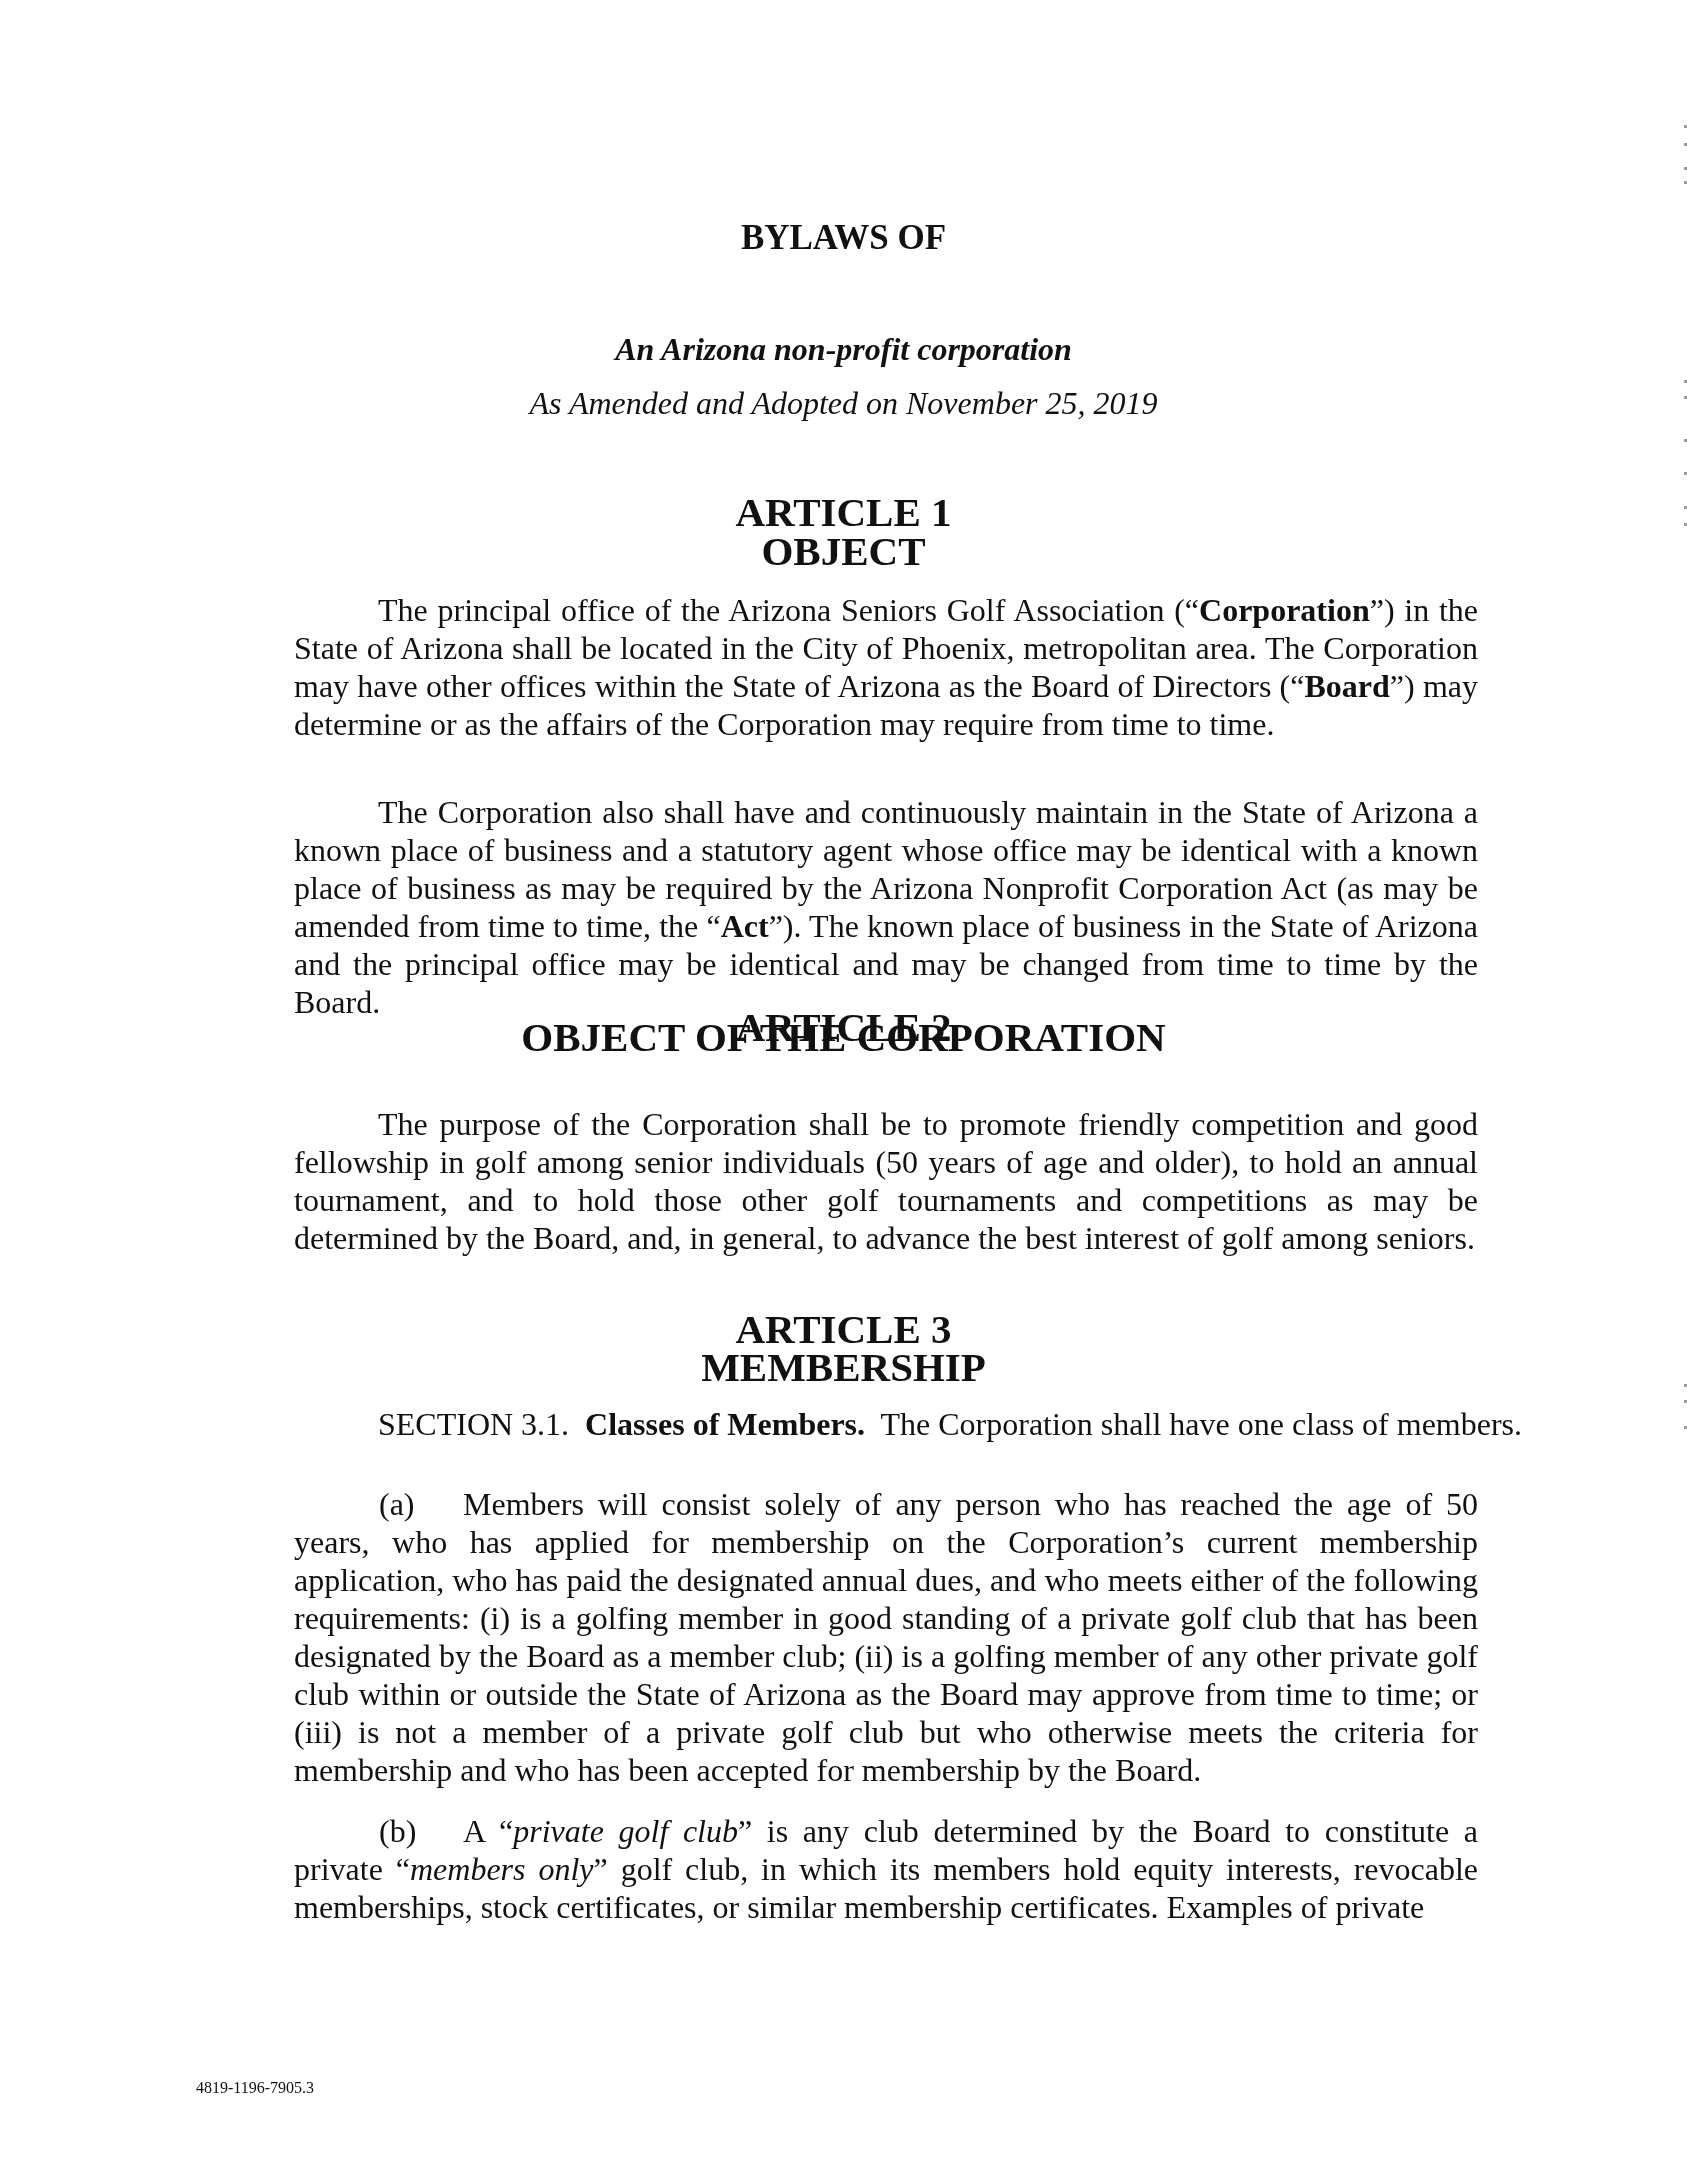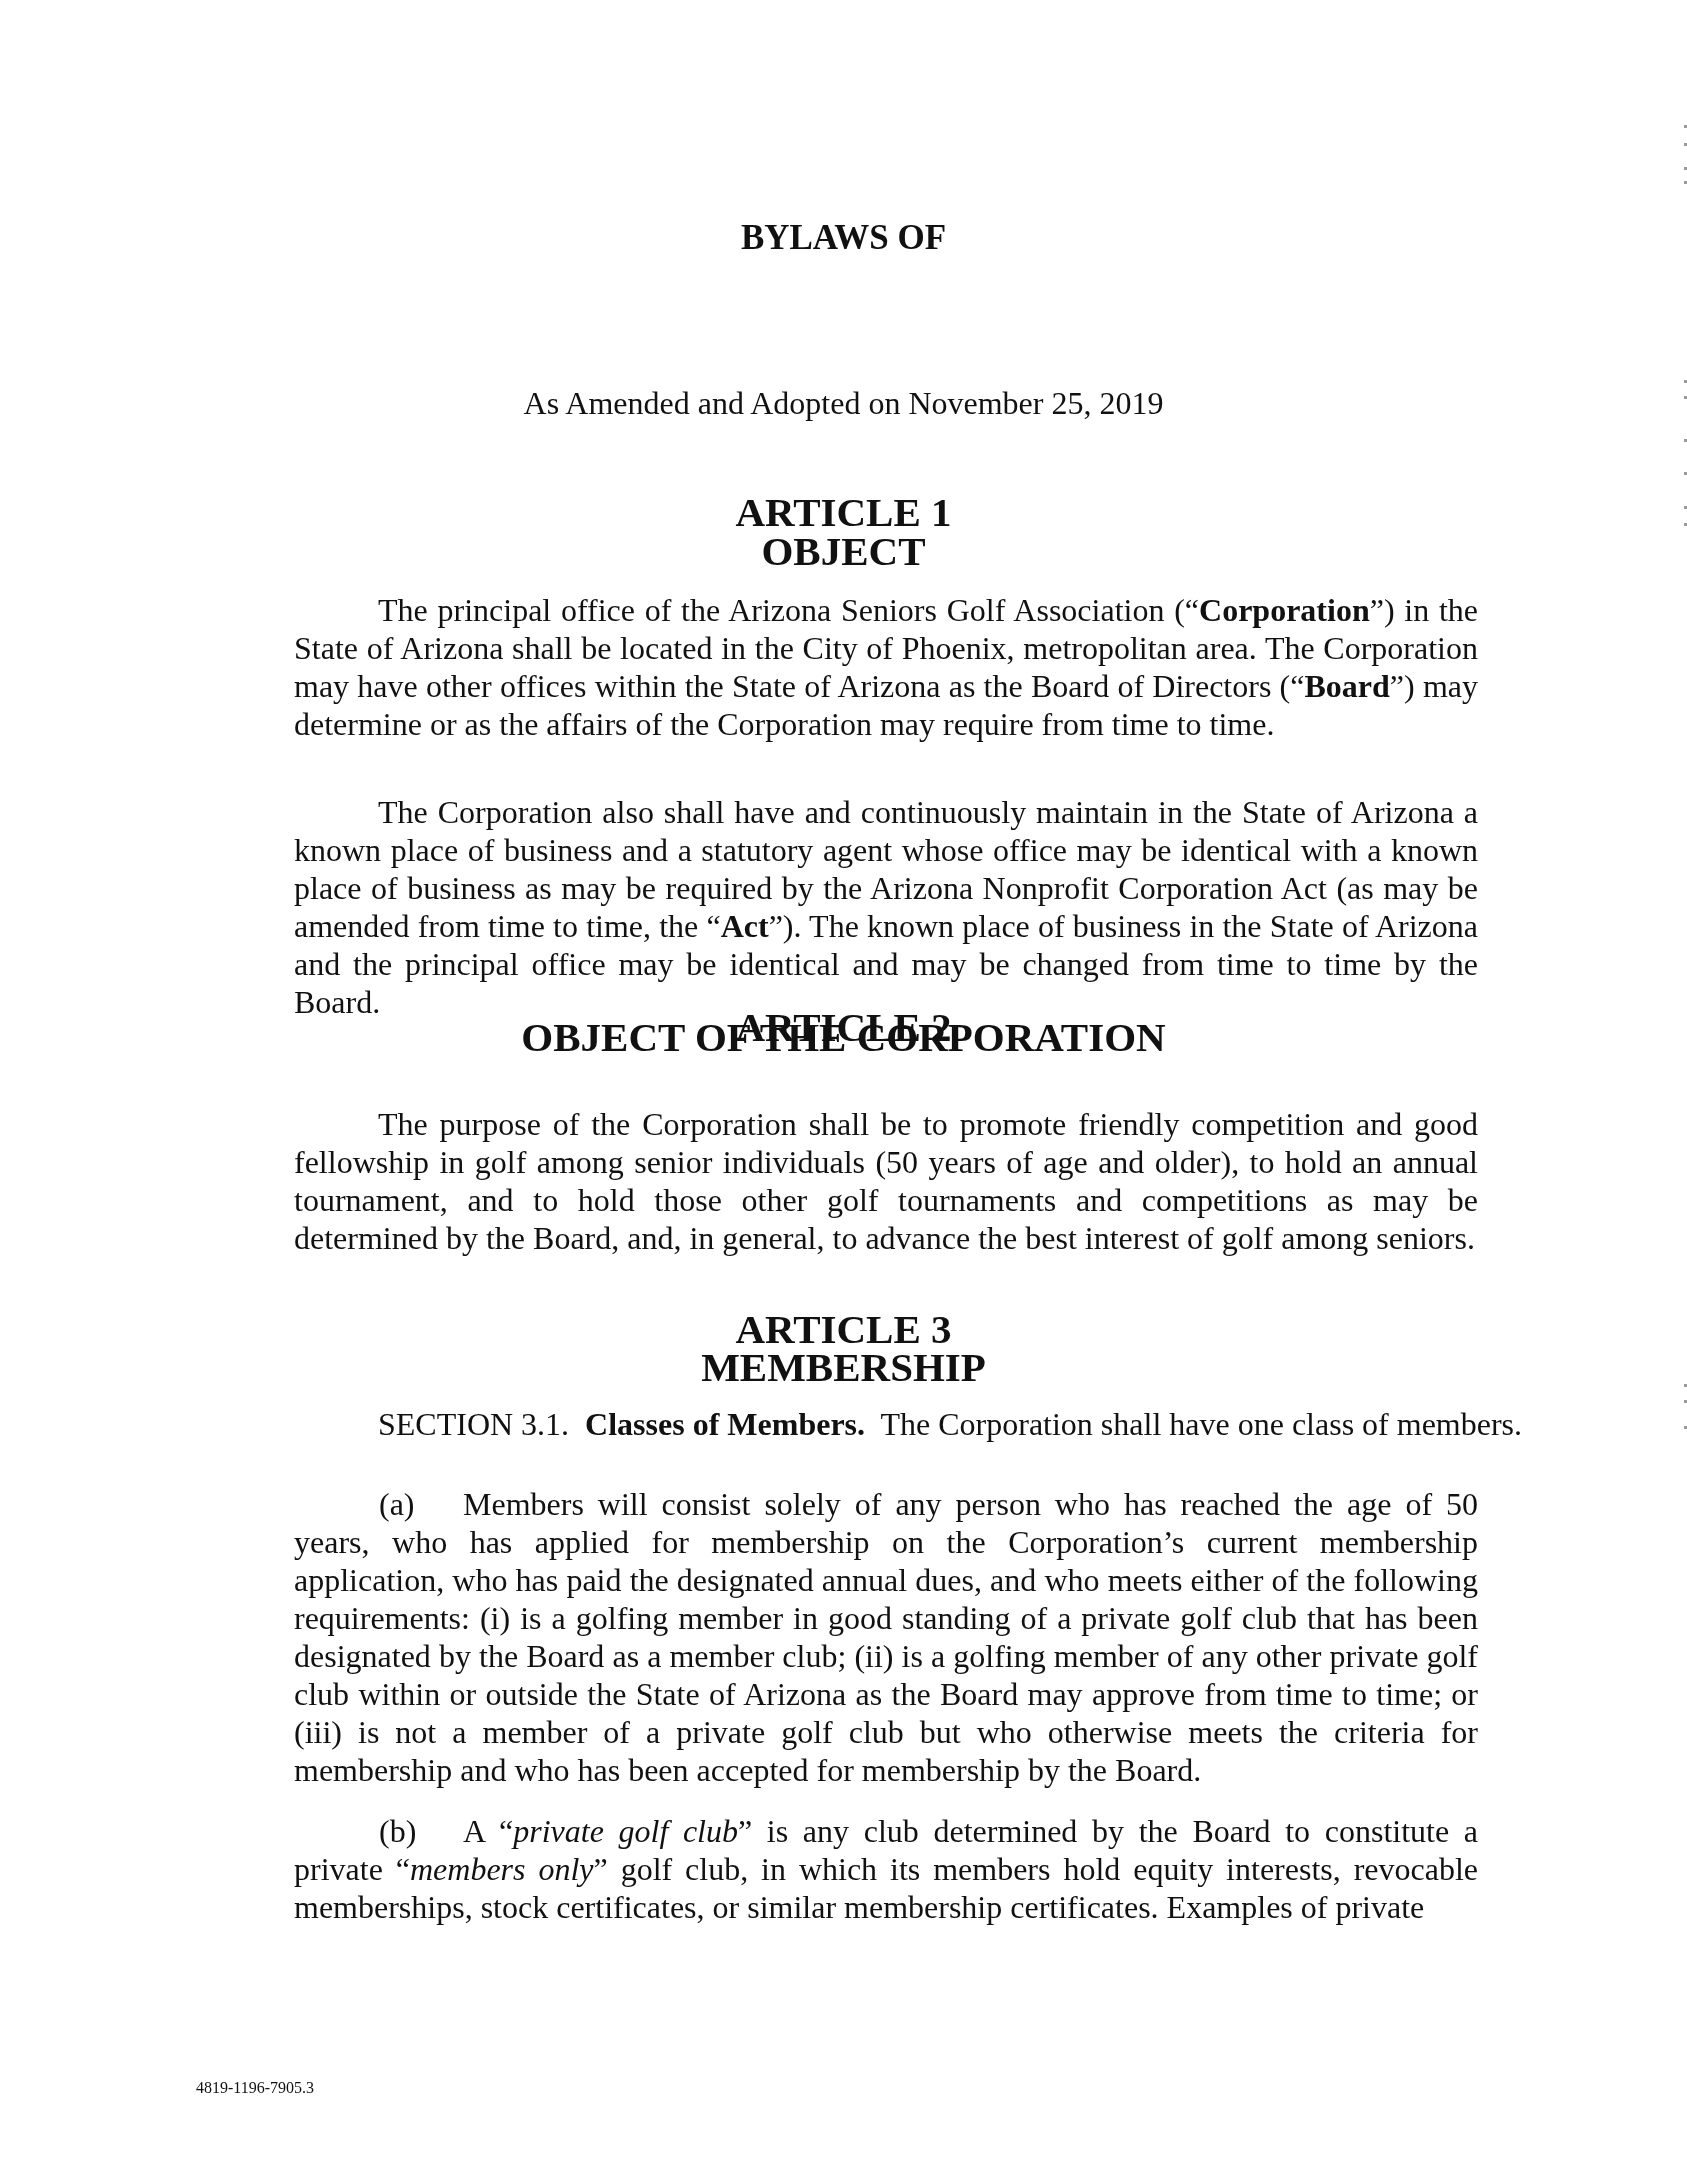--- a/index.html
+++ b/index.html
@@ -5,37 +5,38 @@
   html, body { margin: 0; padding: 0; background: #ffffff; }
   body {
     width: 1687px; height: 2183px; position: relative; overflow: hidden;
     font-family: "Liberation Serif", "DejaVu Serif", serif;
     color: #111111;
   }
   .page { position: absolute; left: 0; top: 0; width: 1687px; height: 1711px; }
   .center { position: absolute; left: 0; width: 1687px; text-align: center; }
   .title { font-weight: bold; font-size: 35px; letter-spacing: 0px; }
   .subtitle { font-style: italic; font-weight: bold; font-size: 32px; }
-  .dateline { font-size: 32px; }
+  .dateline { font-size: 32px; font-style: italic; }
   .art { font-weight: bold; font-size: 41px; line-height: 42px; }
   .para {
     position: absolute; left: 294px; width: 1184px;
     font-size: 32px; line-height: 38px; text-align: justify;
   }
   .indent { text-indent: 84px; }
   .sec-line { position: absolute; left: 378px; font-size: 32px; line-height: 38px; white-space: nowrap; text-align: right; }
   .footer { position: absolute; left: 196px; top: 2079px; font-size: 16px; }
   .scan-dot { position: absolute; width: 2.5px; height: 2.5px; background: #9a9a9a; left: 1684px; }
 </style>
 </head>
 <body>
 
 <div class="page">
 
   <div class="center title" style="top:218px;">BYLAWS OF</div>
+  <div class="center subtitle" style="top:331px;">An Arizona non-profit corporation</div>
   <div class="center dateline" style="top:385px;">As Amended and Adopted on November 25, 2019</div>
 
   <div class="center art" style="top:491px;">ARTICLE 1</div>
   <div class="center art" style="top:530px;">OBJECT</div>
 
   <p class="para indent" style="top:591px; margin:0;"><span>The principal office of the Arizona Seniors Golf Association (“</span><b>Corporation</b><span>”) in the State of Arizona shall be located in the City of Phoenix, metropolitan area. The Corporation may have other offices within the State of Arizona as the Board of Directors (“</span><b>Board</b><span>”) may determine or as the affairs of the Corporation may require from time to time.</span></p>
 
   <p class="para indent" style="top:793px; margin:0;"><span>The Corporation also shall have and continuously maintain in the State of Arizona a known place of business and a statutory agent whose office may be identical with a known place of business as may be required by the Arizona Nonprofit Corporation Act (as may be amended from time to time, the “</span><b>Act</b><span>”). The known place of business in the State of Arizona and the principal office may be identical and may be changed from time to time by the Board.</span></p>
 
   <div class="center art" style="top:1006px;">ARTICLE 2</div>

